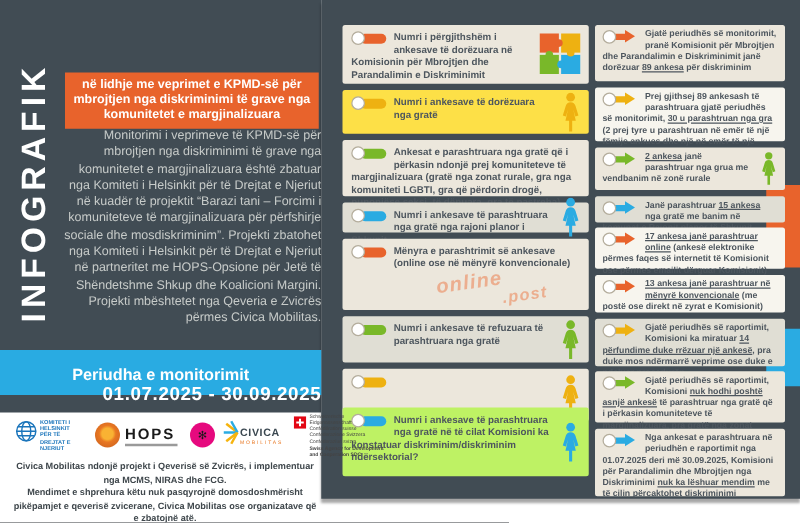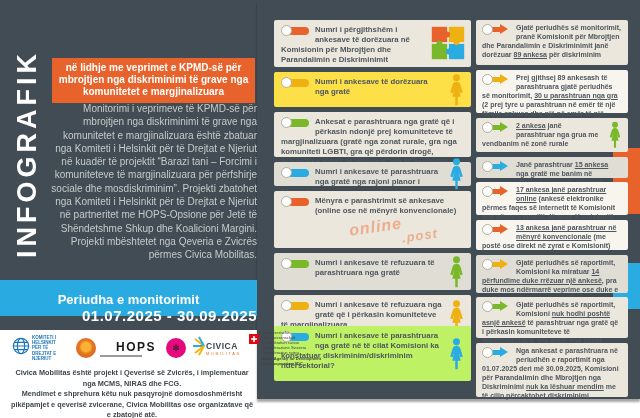--- a/index.html
+++ b/index.html
@@ -42,21 +42,21 @@
   .puzzle{position:absolute;right:5px;top:5px;}
   .wm{position:absolute;font-style:italic;font-weight:bold;color:rgba(235,118,66,.5);
       transform:rotate(-8deg);letter-spacing:1px;}
 
   .logos{position:absolute;left:12px;top:332px;width:242px;height:32px;display:flex;align-items:center;}
   .logo{display:flex;align-items:center;}
   .h-label{width:34px;font-size:4.5px;font-weight:bold;color:#1b75bb;line-height:1.2;margin-left:2px;}
   .hops{margin-left:10px;}
   .hops-circle{width:20px;height:20px;border-radius:50%;
       background:radial-gradient(circle at 50% 45%, #f9b233 30%, #e87722 45%, #c95f1e 95%);}
-  .hops-word{font-size:12px;font-weight:bold;color:#1a1a1a;letter-spacing:1.5px;margin-left:20px;}
+  .hops-word{font-size:12px;font-weight:bold;color:#1a1a1a;letter-spacing:1.5px;margin-left:4px;}
   .hops-sub{width:42px;height:2px;background:#9a9a9a;margin:1px 0 0 4px;}
   .margini{margin-left:10px;}
   .margini-circle{width:20px;height:20px;border-radius:50%;background:#e6097e;color:#1a1a1a;
       font-size:9px;text-align:center;line-height:20px;}
   .civica{margin-left:6px;}
   .civ-word{font-size:8.5px;font-weight:bold;color:#3a4750;letter-spacing:.5px;}
   .civ-sub{font-size:4px;color:#e87722;letter-spacing:1.5px;}
   .swiss{margin-left:8px;align-items:flex-start;}
   .sw-lines{white-space:pre-line;font-size:4px;color:#444;line-height:1.25;margin-left:3px;}
   .sw-sub{font-size:4px;font-weight:bold;color:#444;margin:2px 0 0 3px;width:60px;line-height:1.2;}
@@ -120,21 +120,21 @@
       <div class="row" style="top: 253px; height: 37px; background: rgb(224, 222, 212); padding-right: 29px;"><span class="mk">
           <i class="bar" style="background:#79b829"></i>
           <i class="knob"></i>
         </span><span>Numri i ankesave të refuzuara të parashtruara nga gratë</span><svg class="person" width="19" height="32" viewBox="0 0 26 44">
           <circle cx="13" cy="5.2" r="4.8" fill="#79b829"></circle>
           <path fill="#79b829" d="M13 10.6c2.9 0 4.6 1.5 5.4 4.2l3.2 10.6-3.4 1-2.4-8 2.9 12.8h-4v11.6h-3.4V31.2h-4l2.9-12.8-2.4 8-3.4-1 3.2-10.6c.8-2.7 2.5-4.2 5.4-4.2z"></path>
         </svg></div>
       <div class="row" style="top: 295px; height: 42px; background: rgb(236, 231, 220); padding-right: 29px;"><span class="mk">
           <i class="bar" style="background:#eeb111"></i>
           <i class="knob"></i>
-        </span><span>Numri i ankesave të refuzuara nga gratë që i përkasin komuniteteve të margjinalizuara</span><svg class="person" width="19" height="32" viewBox="0 0 26 44">
+        </span><svg class="person" width="19" height="32" viewBox="0 0 26 44">
           <circle cx="13" cy="5.2" r="4.8" fill="#eeb111"></circle>
           <path fill="#eeb111" d="M13 10.6c2.9 0 4.6 1.5 5.4 4.2l3.2 10.6-3.4 1-2.4-8 2.9 12.8h-4v11.6h-3.4V31.2h-4l2.9-12.8-2.4 8-3.4-1 3.2-10.6c.8-2.7 2.5-4.2 5.4-4.2z"></path>
         </svg></div>
       <div class="row" style="top: 326px; height: 55px; background: #bef264; padding-right: 29px;"><span class="mk">
           <i class="bar" style="background:#2aabe2"></i>
           <i class="knob"></i>
         </span><span>Numri i ankesave të parashtruara nga gratë në të cilat Komisioni ka konstatuar diskriminim/diskriminim ndërsektorial?</span><svg class="person" width="19" height="32" viewBox="0 0 26 44">
           <circle cx="13" cy="5.2" r="4.8" fill="#2aabe2"></circle>
           <path fill="#2aabe2" d="M13 10.6c2.9 0 4.6 1.5 5.4 4.2l3.2 10.6-3.4 1-2.4-8 2.9 12.8h-4v11.6h-3.4V31.2h-4l2.9-12.8-2.4 8-3.4-1 3.2-10.6c.8-2.7 2.5-4.2 5.4-4.2z"></path>
         </svg></div>
@@ -236,16 +236,16 @@
         <div class="sw-lines">Schweizerische Eidgenossenschaft
 Confédération suisse
 Confederazione Svizzera
 Confederaziun svizra</div>
         <div class="sw-sub">Swiss Agency for Development and Cooperation SDC</div>
       </div>
     </div>
   </div>
 
   <div class="disc">
-    <div>Civica Mobilitas është projekt i Qeverisë së Zvicrës, i implementuar nga MCMS, NIRAS dhe FCG.</div>
+    <div>Civica Mobilitas ndonjë projekt i Qeverisë së Zvicrës, i implementuar nga MCMS, NIRAS dhe FCG.</div>
     <div>Mendimet e shprehura këtu nuk pasqyrojnë domosdoshmërisht pikëpamjet e qeverisë zvicerane, Civica Mobilitas ose organizatave që e zbatojnë atë.</div>
   </div>
 </div>
 
 </body></html>

